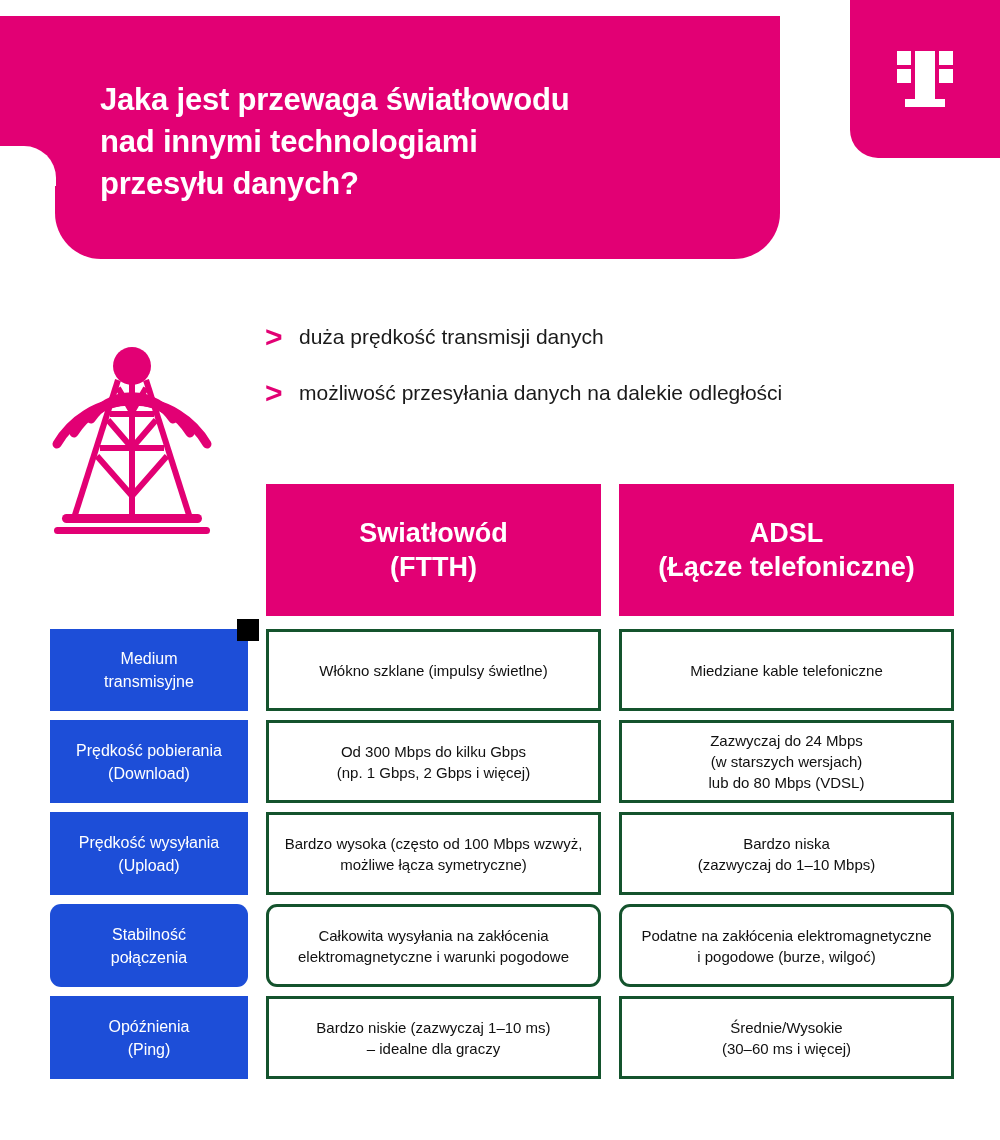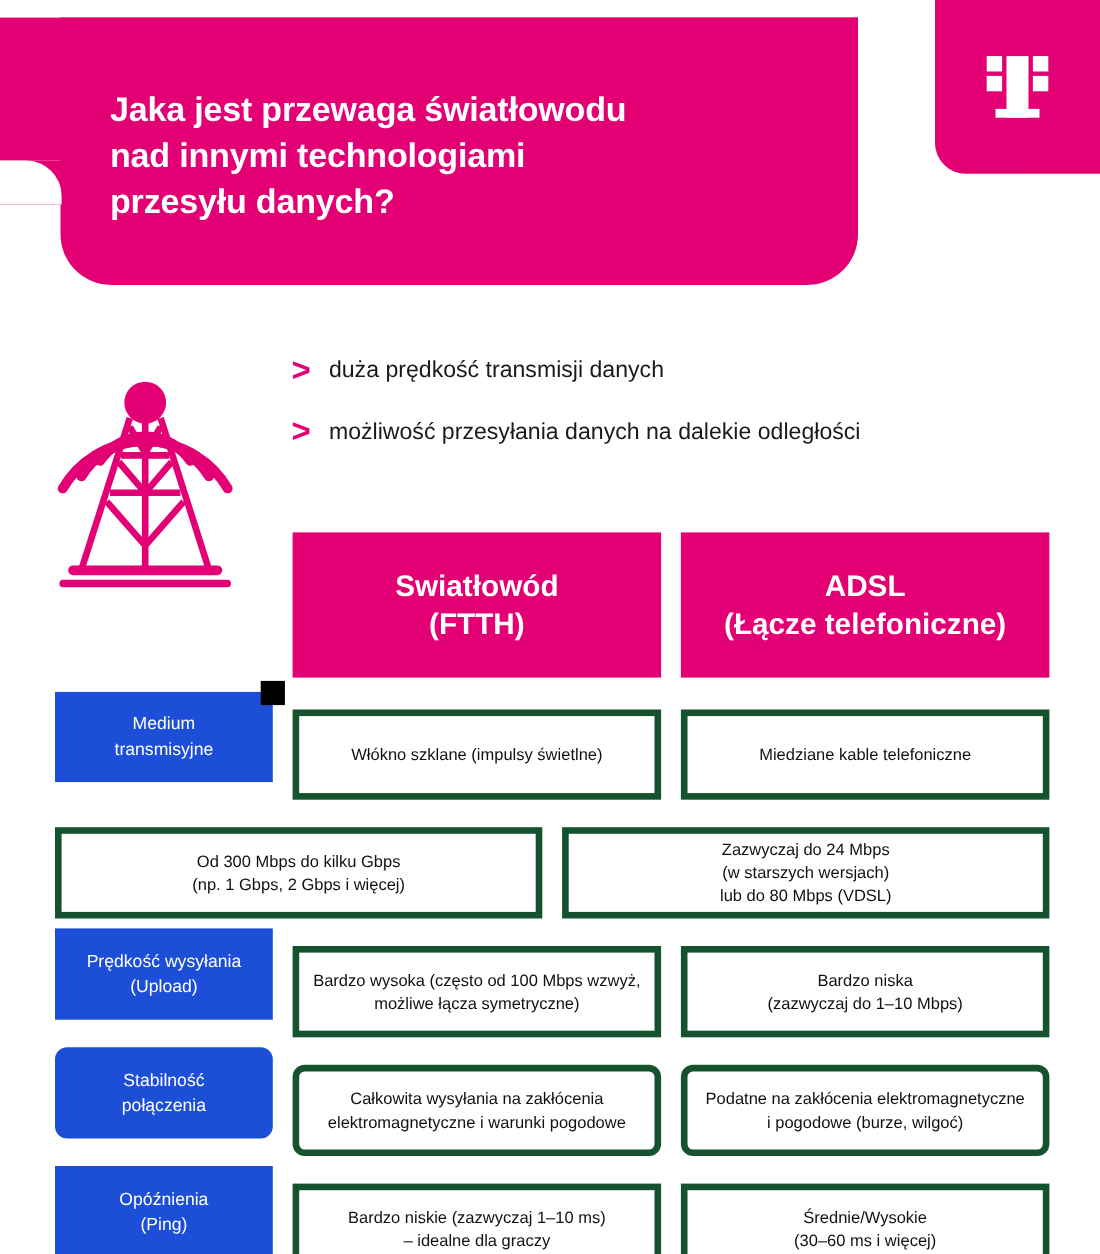--- a/index.html
+++ b/index.html
@@ -147,31 +147,30 @@
     line-height: 34px;
     height: 132px;
     white-space: pre-line;
   }
   .cell-head-spacer {
     flex: 0 0 198px;
   }
   .cell-data {
     flex: 1 1 0;
     background: #ffffff;
-    border: 6px solid #14532d;
+    border: 3px solid #14532d;
     color: #101010;
     display: flex;
     align-items: center;
     justify-content: center;
     text-align: center;
     font-size: 15px;
     line-height: 21px;
     box-sizing: border-box;
     white-space: pre-line;
-    margin-top: 16px;
   }
   .row-h-1 .cell-label, .row-h-1 .cell-data { height: 82px; }
   .row-h-2 .cell-label, .row-h-2 .cell-data { height: 83px; }
   .row-h-3 .cell-label, .row-h-3 .cell-data { height: 83px; }
   .row-h-4 .cell-label, .row-h-4 .cell-data { height: 83px; border-radius: 11px; }
   .row-h-5 .cell-label, .row-h-5 .cell-data { height: 83px; }
 
   .head-row { margin-bottom: 13px; }
 
   
@@ -250,20 +249,22 @@
   </div>
 
   <div class="trow row-h-1">
     <div class="cell-label">Medium
 transmisyjne</div>
     <div class="cell-data">Włókno szklane (impulsy świetlne)</div>
     <div class="cell-data">Miedziane kable telefoniczne</div>
   </div>
 
   <div class="trow row-h-2">
+    <div class="cell-label">Prędkość pobierania
+(Download)</div>
     <div class="cell-data">Od 300 Mbps do kilku Gbps
 (np. 1 Gbps, 2 Gbps i więcej)</div>
     <div class="cell-data">Zazwyczaj do 24 Mbps
 (w starszych wersjach)
 lub do 80 Mbps (VDSL)</div>
   </div>
 
   <div class="trow row-h-3">
     <div class="cell-label">Prędkość wysyłania
 (Upload)</div>

